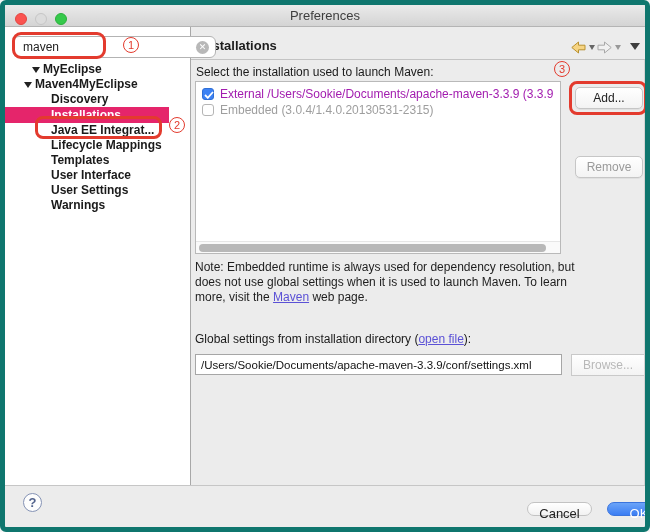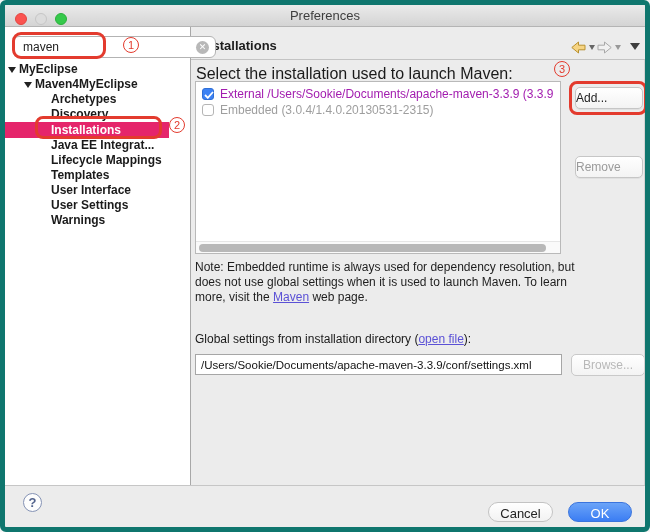--- a/index.html
+++ b/index.html
@@ -28,77 +28,77 @@
   .search-field { position:absolute; left:8px; top:31px; width:203px; height:22px;
     background:#fff; border:1px solid #b3b3b3; border-radius:6px; z-index:2; }
   .search-text { position:absolute; left:9px; top:0; line-height:21px; font-size:12px; color:#222; }
   .clear-btn { position:absolute; right:6px; top:4px; width:13px; height:13px; border-radius:50%;
     background:#b8b8b8; color:#fff; font-size:9px; line-height:13px; text-align:center; }
 
   
   .tree { position:absolute; left:0; top:57px; width:186px; }
   .trow { position:relative; height:15px; line-height:15px; font-size:12px; font-weight:bold;
     color:#1a1a1a; white-space:nowrap; }
-  .trow.lvl0 { padding-left:14px; }
+  .trow.lvl0 { padding-left:14px;margin-left:24px; }
   .trow.lvl1 { padding-left:30px; }
   .trow.lvl2 { padding-left:46px; }
   .trow.selected { background:#e5256b; color:#ffffff; width:164px; height:16px; line-height:16px; }
   .disc { position:absolute; top:5px; width:0; height:0;
     border-left:4.5px solid transparent; border-right:4.5px solid transparent; border-top:6px solid #222; }
 
   
   .panel-title { position:absolute; left:196px; top:33px; font-size:13px; font-weight:bold; color:#1c1c1c; }
   .hsep { position:absolute; left:186px; top:54px; width:464px; height:1px; background:#c3c3c3; }
   .caret { display:inline-block; width:0; height:0;
     border-left:3.5px solid transparent; border-right:3.5px solid transparent; border-top:5px solid #666; }
   .menu-caret { border-left:5.5px solid transparent; border-right:5.5px solid transparent; border-top:7px solid #3d3d3d; }
 
-  .select-label { position:absolute; left:191px; top:60px; font-size:16px; color:#1a1a1a; }
+  .select-label { position:absolute; left:191px; top:60px; font-size:12px; color:#1a1a1a; }
 
   .install-list { position:absolute; left:190px; top:76px; width:366px; height:173px;
     background:#fff; border:1px solid #b9b9b9; overflow:hidden; }
   .irow { position:absolute; left:0; width:100%; height:16px; white-space:nowrap; overflow:hidden; }
   .irow .cb { position:absolute; left:6px; top:2px; width:12px; height:12px; border-radius:3px;
     background:#fff; border:1px solid #b5b5b5; }
   .irow .cb.checked { background:#3d82f4; border:1px solid #2f6fd6; }
   .irow .cb svg { position:absolute; left:1px; top:2px; }
   .irow .ilabel { position:absolute; left:24px; top:0; line-height:16px; font-size:12px; color:#a21caf; }
   .irow.dim .ilabel { color:#9e9e9e; }
   .hscroll { position:absolute; left:0; bottom:0; width:100%; height:12px; background:#fafafa;
     border-top:1px solid #e6e6e6; }
   .hthumb { position:absolute; left:3px; top:2px; width:347px; height:8px; border-radius:4px; background:#b8b8b8; }
 
   .side-btn { position:absolute; left:570px; width:68px; height:22px; border-radius:5px;
     background:linear-gradient(#ffffff,#f3f3f3); border:1px solid #c6c6c6; font-size:12px;
-    line-height:20px; color:#222; box-shadow:0 1px 0 rgba(0,0,0,0.05); }
+    text-align:center; line-height:20px; color:#222; box-shadow:0 1px 0 rgba(0,0,0,0.05); }
   .side-btn.disabled { color:#b8b8b8; }
   .side-btn.semi { color:#9a9a9a; }
 
   .note { position:absolute; left:190px; top:255px; width:380px; font-size:12px; color:#1e1e1e; line-height:15px; }
   .link { color:#5b51d6; text-decoration:underline; }
 
   .global-label { position:absolute; left:190px; top:327px; font-size:12px; color:#1a1a1a; }
   .path-field { position:absolute; left:190px; top:349px; width:367px; height:21px;
     background:#fff; border:1px solid #a6a6a6; font-family:"Liberation Sans",sans-serif;
     font-size:11.5px; color:#111; padding:0 5px; }
-  .browse-btn { position:absolute; left:566px; top:349px; width:74px; height:22px; border-radius:5px;
+  .browse-btn { position:absolute; left:566px; top:349px; width:74px; height:22px; border-radius:0;
     background:linear-gradient(#ffffff,#f3f3f3); border:1px solid #c9c9c9; font-size:12px;
     text-align:center; line-height:20px; color:#b8b8b8; }
 
   .vtrack { position:absolute; left:639px; top:55px; width:11px; height:425px;
     background:#e7e7e7; border-left:1px solid #d4d4d4; }
   .vthumb { position:absolute; left:640.5px; top:57px; width:8px; height:34px; border-radius:4px; background:#aeaeae; }
 
   
   .footer-sep { position:absolute; left:0; top:480px; width:100%; height:1px; background:#c6c6c6; }
   .help-btn { position:absolute; left:18px; top:488px; width:19px; height:19px; border-radius:50%;
     border:1.5px solid #8593b5; color:#51628c; font-size:13px; font-weight:bold;
     text-align:center; line-height:18px; background:#fdfdfd; }
-  .btn { position:absolute; top:497px; height:20px; border-radius:11px; font-size:13px;
-    text-align:center; line-height:21px; }
+  .btn { position:absolute; top:497px; height:14px; border-radius:11px; font-size:13px;
+    text-align:center; line-height:21px;margin-left:39px; }
   .cancel-btn { left:483px; width:65px; background:linear-gradient(#ffffff,#f2f2f2);
     border:1px solid #c3c3c3; color:#222; }
   .ok-btn { left:563px; width:64px; background:linear-gradient(#6ba4f8,#3b7df3);
     border:1px solid #3a74dd; color:#fff; }
 
   
   .ann-rect { position:absolute; border:3px solid #e33b2e; border-radius:9px; z-index:5; }
   .badge { position:absolute; width:16px; height:16px; border-radius:50%; border:1.5px solid #e33b2e;
     color:#e33b2e; font-size:11px; text-align:center; line-height:15px; z-index:5; background:transparent; }
 </style>
@@ -122,23 +122,20 @@
   </div>
 
   <div class="tree">
     <div class="trow lvl0">
       <span class="disc" style="left:3px;"></span>
       <span>MyEclipse</span>
     </div>
     <div class="trow lvl1">
       <span class="disc" style="left:19px;"></span>
       <span>Maven4MyEclipse</span>
-    </div>
-    <div class="trow lvl2">
-      <span>Archetypes</span>
     </div>
     <div class="trow lvl2">
       <span>Discovery</span>
     </div>
     <div class="trow lvl2 selected">
       <span>Installations</span>
     </div>
     <div class="trow lvl2">
       <span>Java EE Integrat...</span>
     </div>

